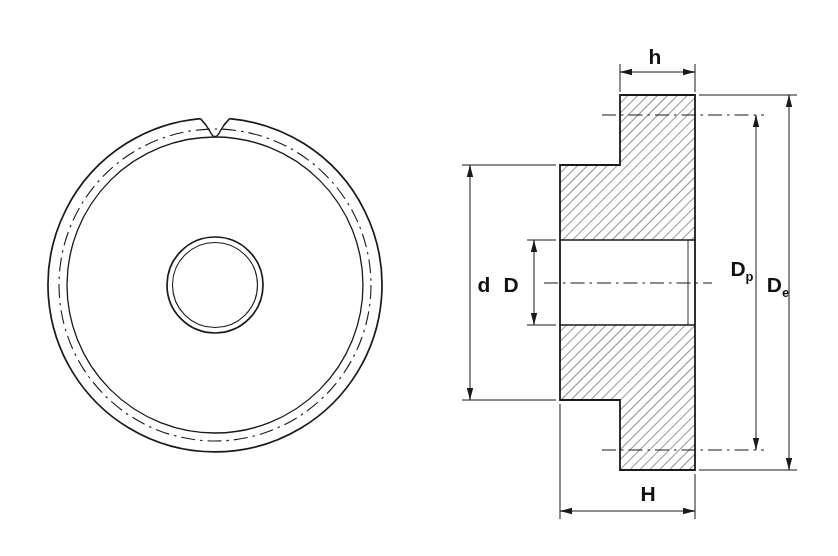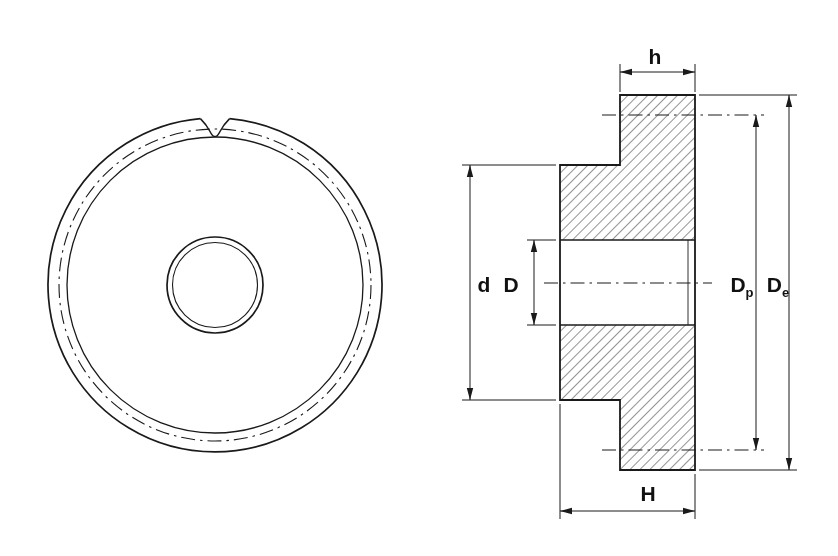--- a/index.html
+++ b/index.html
@@ -121,21 +121,21 @@
   </div>
 
   <div class="dim-label" style="left:484px; top:284px">
     <span>d</span>
   </div>
 
   <div class="dim-label" style="left:511px; top:284px">
     <span>D</span>
   </div>
 
-  <div class="dim-label" style="left:742px; top:284px">
+  <div class="dim-label" style="left:742px; top:268px">
     <span>D</span><sub>p</sub>
   </div>
 
   <div class="dim-label" style="left:778px; top:284px">
     <span>D</span><sub>e</sub>
   </div>
 
   <div class="dim-label" style="left:648px; top:493px">
     <span>H</span>
   </div>

